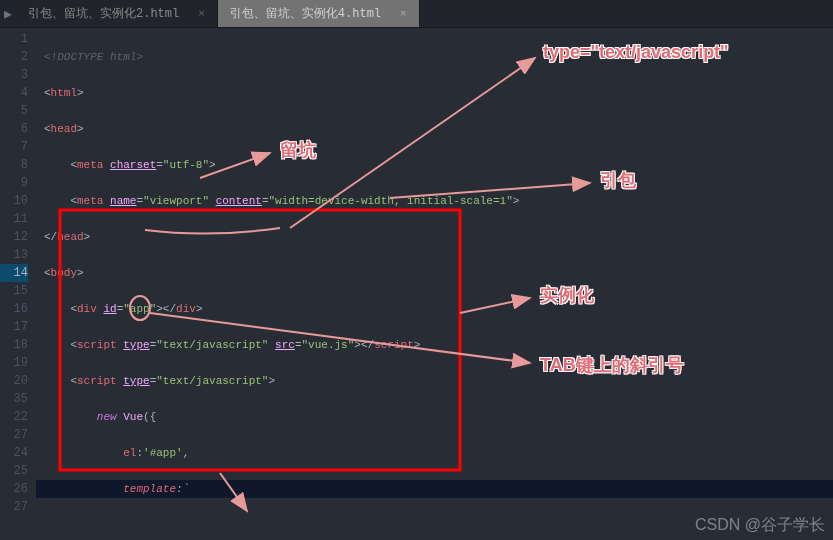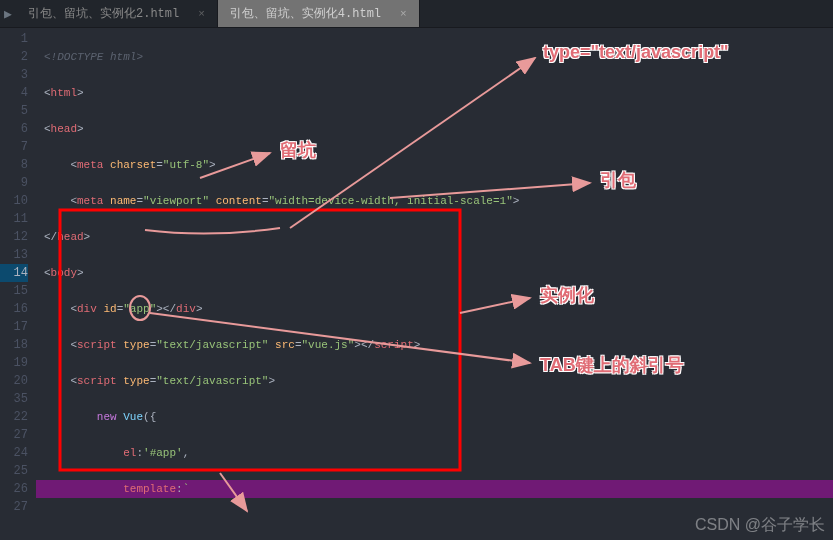--- a/index.html
+++ b/index.html
@@ -75,28 +75,28 @@
     }
     .code {
       flex: 1;
       padding-top: 2px;
       line-height: 18px;
       white-space: pre;
       font-size: 11px;
       position: relative;
     }
     .code .line { height: 18px; padding-left: 8px; }
-    .code .line.hl { background: #701a75; }
+    .code .line.hl { background: #0f172a; font-style: italic; }
     .c-gray { color: #5c6370; font-style: italic; }
     .c-bracket { color: #abb2bf; }
     .c-tag { color: #e06c75; }
-    .c-attr { color: #fdba74; }
+    .c-attr { color: #f0abfc; text-decoration: underline; }
     .c-string { color: #98c379; }
-    .c-keyword { color: #c678dd; }
-    .c-ident { color: #7dd3fc; }
+    .c-keyword { color: #c678dd; font-style: italic; }
+    .c-ident { color: #f0abfc; }
     .c-prop { color: #e06c75; }
     
     .annotations {
       position: absolute;
       top: 28px;
       left: 0;
       width: 100%;
       height: calc(100% - 28px);
       pointer-events: none;
     }

